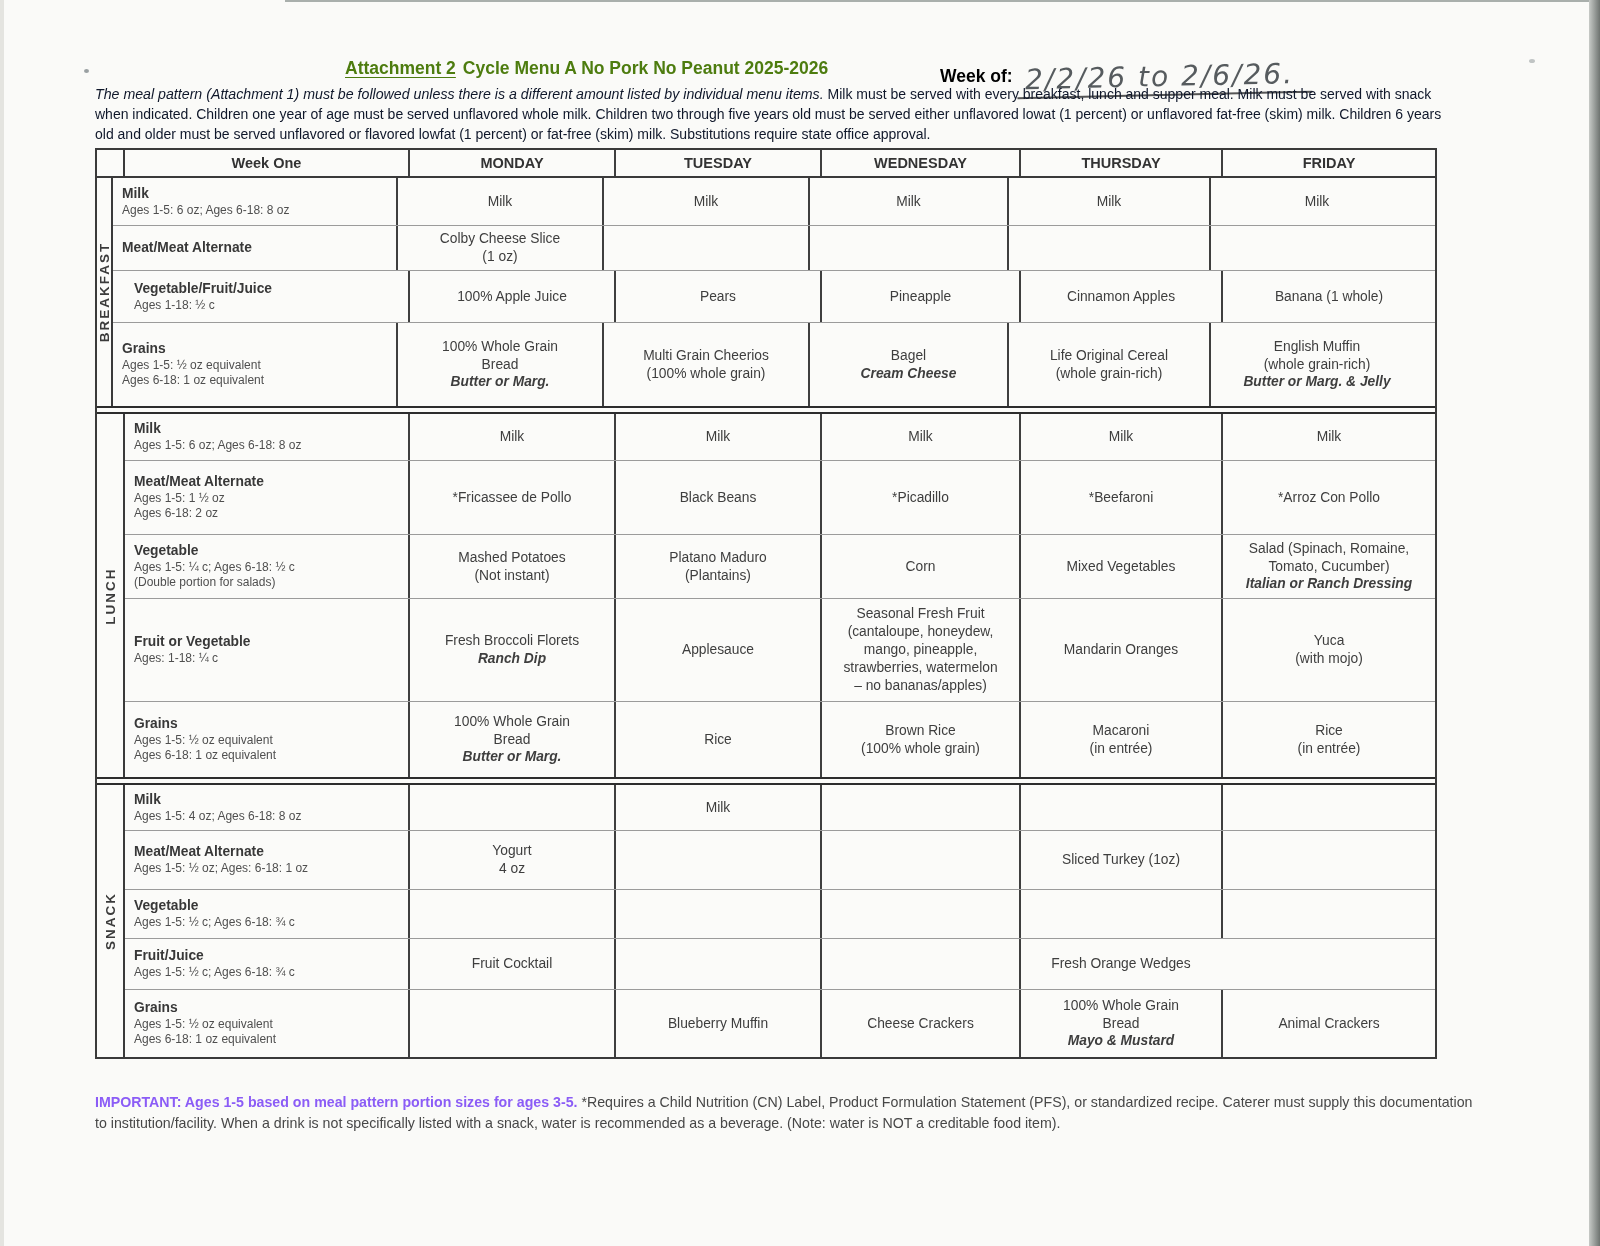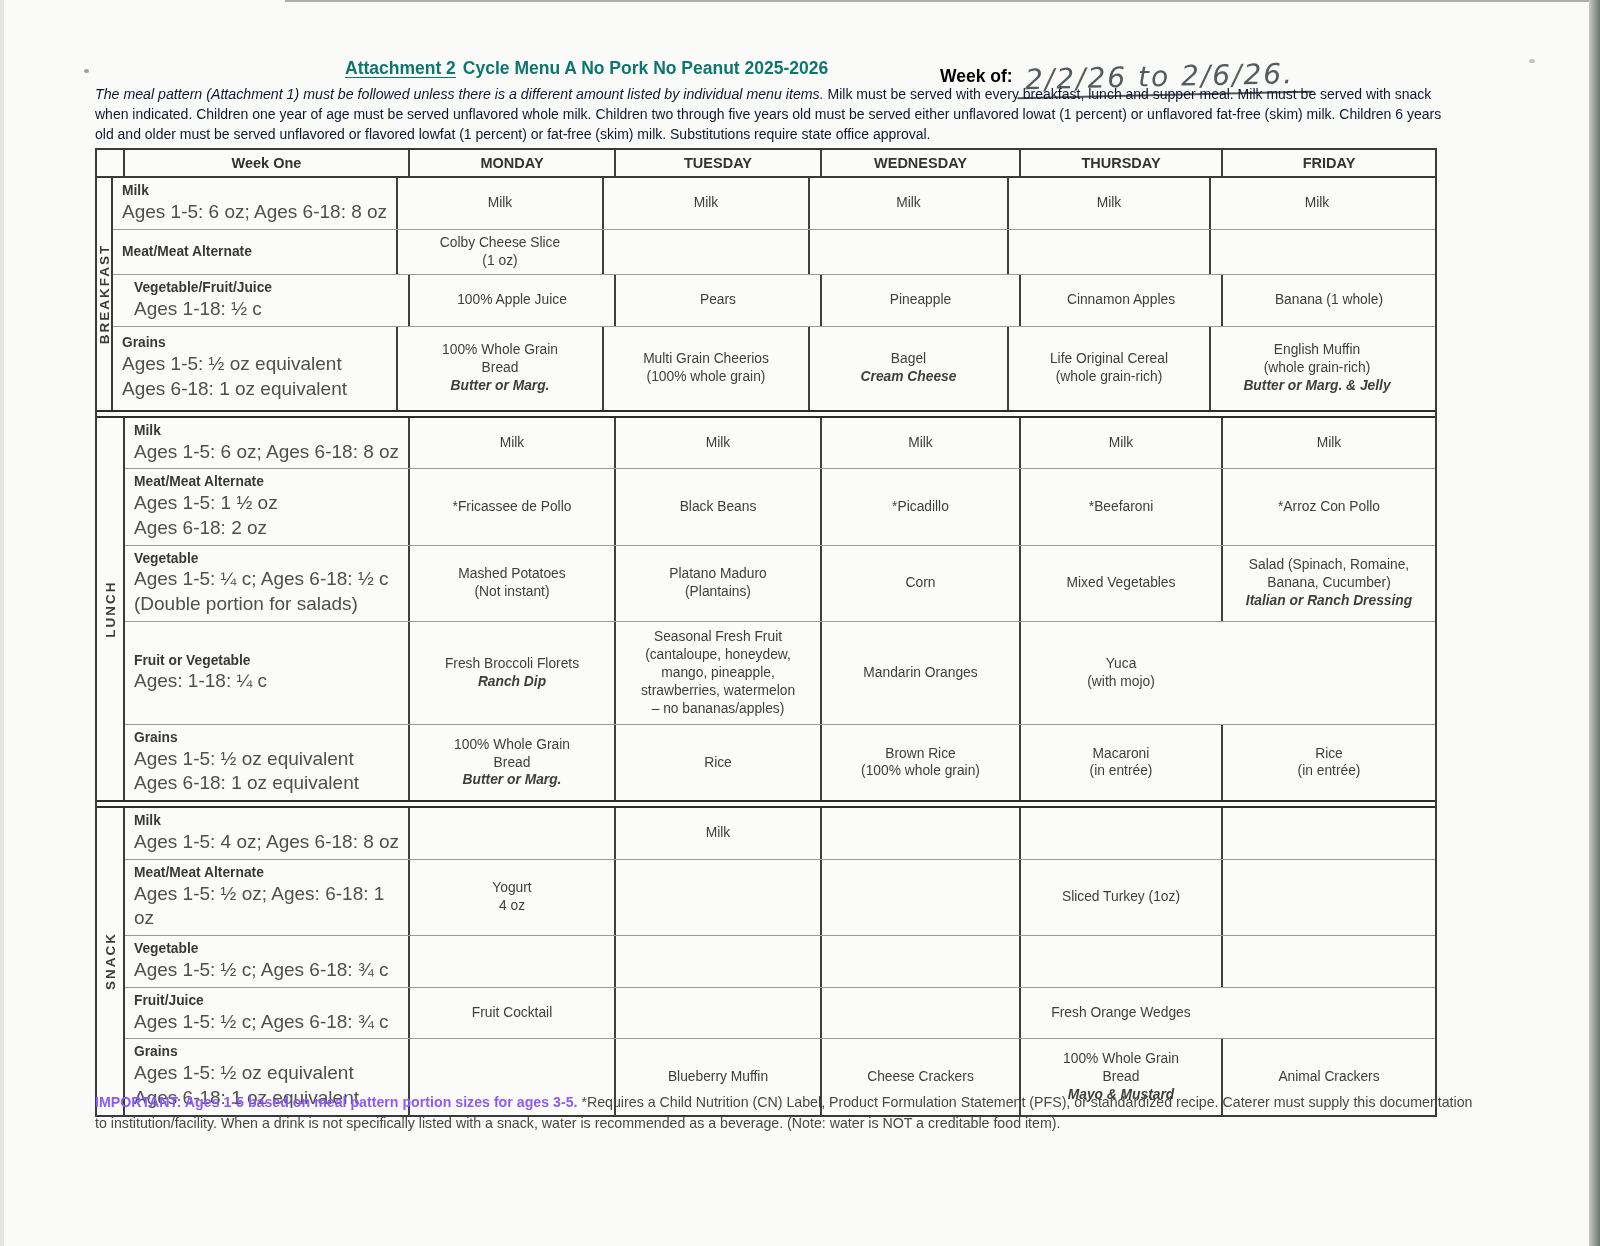--- a/index.html
+++ b/index.html
@@ -12,21 +12,21 @@
   
   .edge-right{position:absolute;right:0;top:0;width:11px;height:100%;
     background:linear-gradient(to right,#c7cac7,#6e7370);}
   .edge-left{position:absolute;left:0;top:0;width:4px;height:100%;background:#e4e4e0;}
   .edge-top{position:absolute;top:0;left:285px;right:11px;height:2px;background:#a9afac;}
   .speck{position:absolute;border-radius:50%;background:#9aa0a2;}
   .speck.s1{left:84px;top:69px;width:5px;height:4px;}
   .speck.s2{left:1529px;top:59px;width:6px;height:4px;opacity:.6;}
 
   
-  .title-line{position:absolute;left:345px;top:58px;font-size:17.5px;color:#0f766e;white-space:nowrap;}
+  .title-line{position:absolute;left:345px;top:58px;font-size:17.5px;color:#4d7c0f;white-space:nowrap;}
   .att{font-weight:600;text-decoration:underline;text-underline-offset:3px;}
   .doc-title{font-weight:700;margin-left:7px;}
   .weekof{position:absolute;left:940px;top:56px;white-space:nowrap;}
   .wlabel{font-weight:700;font-size:17.5px;color:#000000;}
   .wvalue{display:inline-block;font-style:italic;font-size:28px;letter-spacing:2px;
     color:#565b5e;border-bottom:2px solid #555;padding:0 18px 1px 8px;
     transform:rotate(-1.3deg);position:relative;top:4px;
     font-family:"DejaVu Sans", sans-serif;}
   .intro{position:absolute;left:95px;top:84px;width:1367px;margin:0;
     font-size:14px;line-height:1.43;color:#0f172a;}
@@ -49,21 +49,21 @@
     font-weight:700;font-size:13.5px;letter-spacing:2px;color:#3b3b3b;white-space:nowrap;}
   .rows{flex:1;}
   .mrow{display:grid;grid-template-columns:283px 206px 206px 199px 202px 214px;}
   .mrow + .mrow{border-top:1px solid #9b9b9b;}
   .cell{display:flex;flex-direction:column;justify-content:center;align-items:center;
     text-align:center;padding:3px 6px;font-size:13.8px;line-height:1.3;color:#3e3e3e;
     box-sizing:border-box;}
   .cell + .cell{border-left:2px solid #3f3f3f;}
   .cell.rowlabel{align-items:flex-start;text-align:left;padding:4px 8px 4px 9px;}
   .lbl-main{font-weight:700;color:#383838;white-space:pre-line;}
-  .lbl-sub{color:#4f4f4f;font-size:19px;white-space:pre-line;}
+  .lbl-sub{color:#4f4f4f;font-size:12px;white-space:pre-line;}
   .ctext{white-space:pre-line;}
   .cem{white-space:pre-line;font-weight:700;font-style:italic;}
   .sep{height:4px;border-top:2px solid #2d2d2d;border-bottom:2px solid #2d2d2d;}
 
   
   .important{position:absolute;left:95px;top:1092px;width:1378px;margin:0;
     font-size:14.2px;line-height:1.5;color:#474747;}
   .important strong{color:#8b5cf6;}
 </style>
 </head>
@@ -253,32 +253,35 @@
 (Plantains)</div>
           </div>
           <div class="cell">
             <div class="ctext">Corn</div>
           </div>
           <div class="cell">
             <div class="ctext">Mixed Vegetables</div>
           </div>
           <div class="cell">
             <div class="ctext">Salad (Spinach, Romaine,
-Banana, Cucumber)</div>
+Tomato, Cucumber)</div>
             <div class="cem">Italian or Ranch Dressing</div>
           </div>
         </div>
         <div class="mrow" style="min-height: 102px;">
           <div class="cell rowlabel">
             <div class="lbl-main">Fruit or Vegetable</div>
             <div class="lbl-sub">Ages: 1-18: ¼ c</div>
           </div>
           <div class="cell">
             <div class="ctext">Fresh Broccoli Florets</div>
             <div class="cem">Ranch Dip</div>
+          </div>
+          <div class="cell">
+            <div class="ctext">Applesauce</div>
           </div>
           <div class="cell">
             <div class="ctext">Seasonal Fresh Fruit
 (cantaloupe, honeydew,
 mango, pineapple,
 strawberries, watermelon
 – no bananas/apples)</div>
           </div>
           <div class="cell">
             <div class="ctext">Mandarin Oranges</div>

